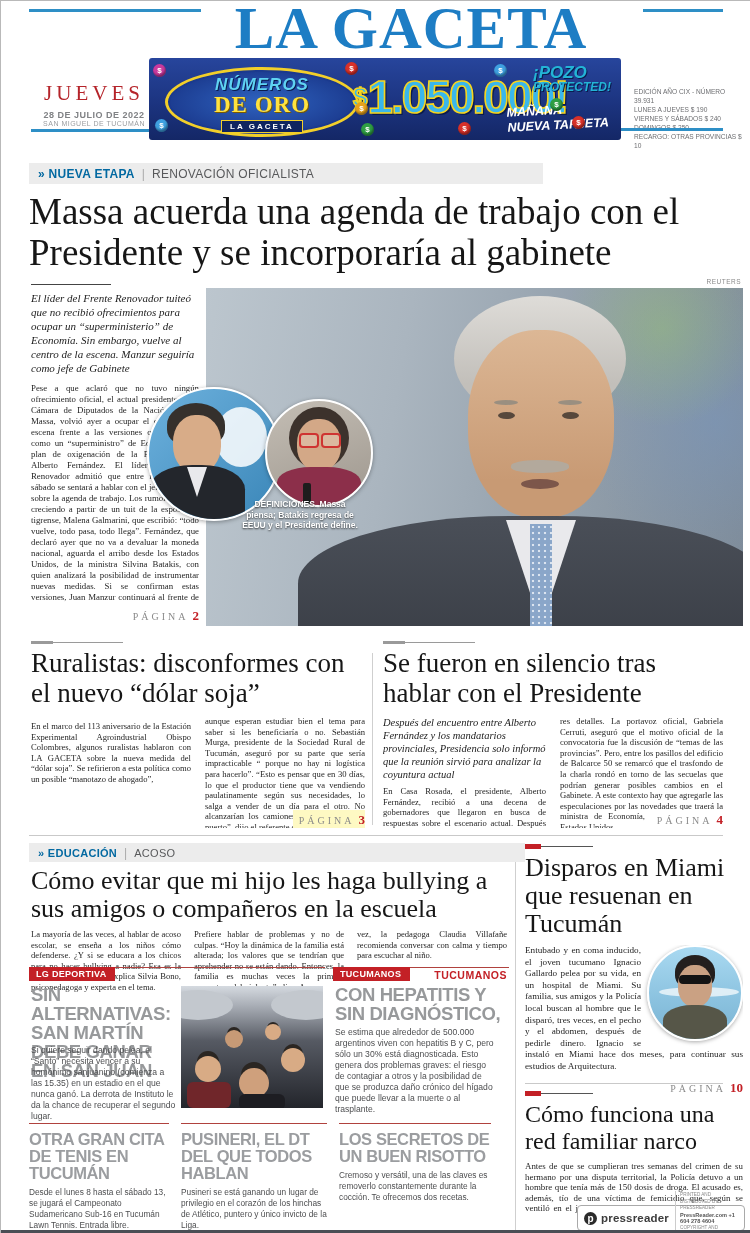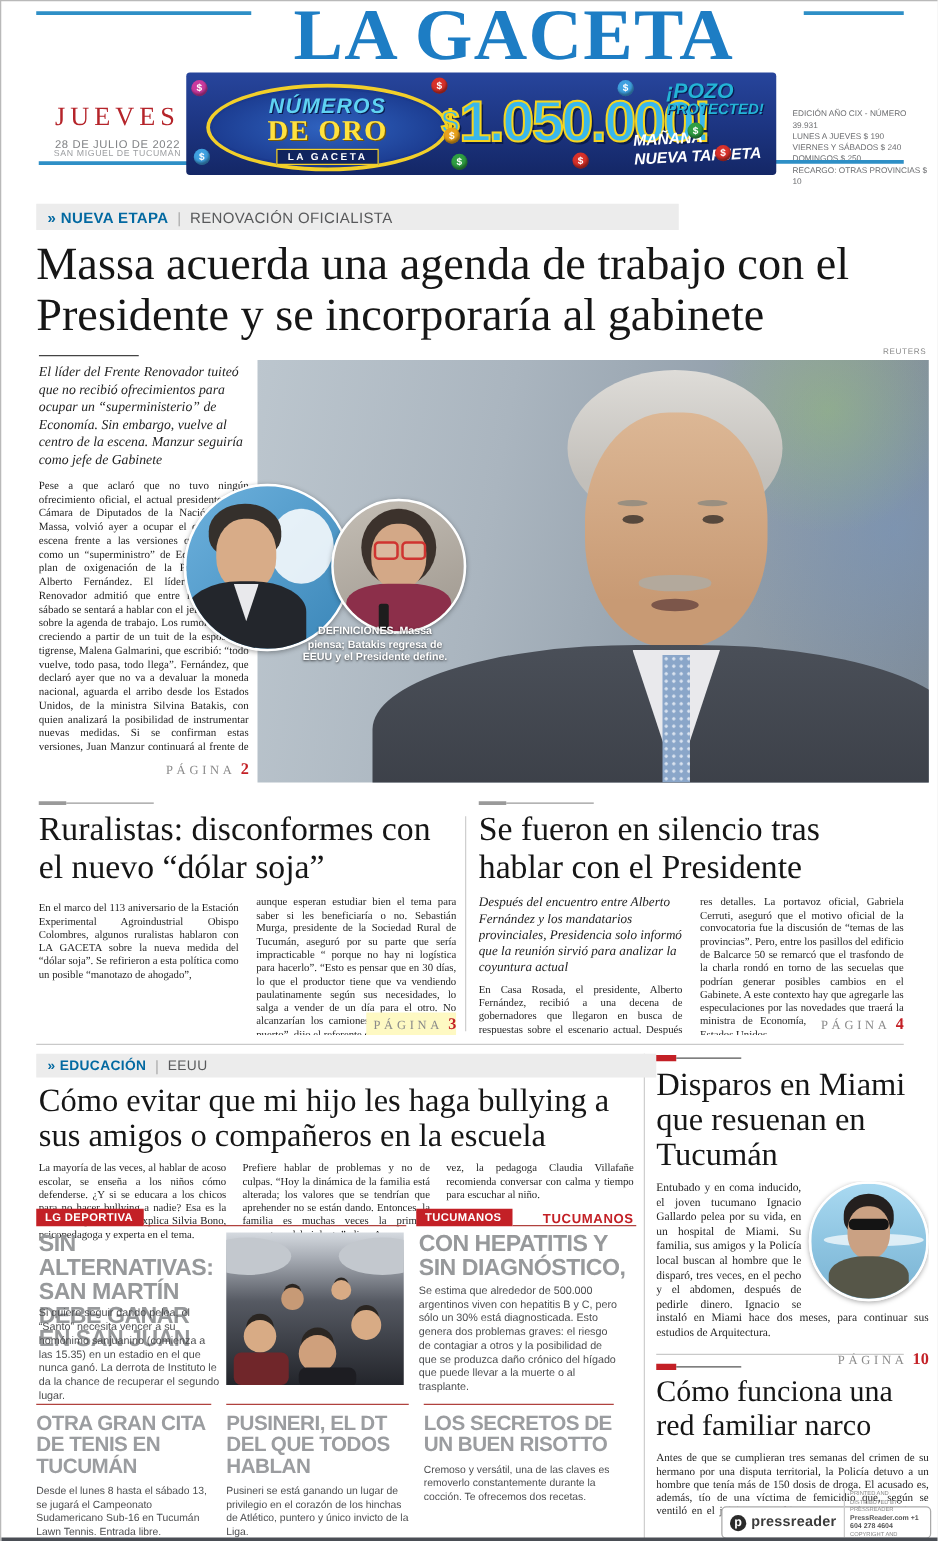--- a/index.html
+++ b/index.html
@@ -55,21 +55,21 @@
   .lede{font-style:italic;font-size:11px;line-height:14px;color:#222;}
   .lede-rule{width:80px;height:1px;background:#444;margin-bottom:6px;}
   .body-txt{font-size:8.8px;line-height:11px;text-align:justify;color:#1f1f1f;}
   .body-txt2{font-size:8.6px;line-height:10.6px;text-align:justify;color:#1f1f1f;}
   .pagina{font-family:"Liberation Serif",serif;text-align:right;}
   .pagina .w{color:#8a8a8a;font-size:10px;letter-spacing:3px;}
   .pagina .n{color:#c32026;font-weight:bold;font-size:13px;}
   .sig-red{font-family:"Liberation Sans",sans-serif;font-weight:bold;color:#c32026;font-size:10.5px;
         letter-spacing:.5px;text-align:right;}
   
-  .tab-row{display:flex;align-items:flex-end;}
+  .tab-row{display:flex;align-items:flex-start;}
   .tab{background:#c32026;color:#fff;font-family:"Liberation Sans",sans-serif;font-weight:bold;
         font-size:9px;letter-spacing:.3px;padding:2px 9px 2px 7px;}
   .tab-line{flex:1;height:1px;background:#b0423e;}
   .sport-h{font-family:"Liberation Sans",sans-serif;font-weight:bold;color:#97999b;
         font-size:18.5px;line-height:19px;letter-spacing:-.4px;}
   .sport-h2{font-family:"Liberation Sans",sans-serif;font-weight:bold;color:#9b9da0;
         font-size:16.5px;line-height:17px;letter-spacing:-.4px;}
   .sport-body{font-family:"Liberation Sans",sans-serif;font-size:8.6px;line-height:11px;color:#4d4e50;}
   .brief-rule{height:1px;background:#b0423e;margin-bottom:7px;}
   
@@ -95,21 +95,21 @@
 
 <div class="page">
 
   <div class="abs blue-rule" style="left:28px;top:8px;width:172px;"></div>
   <div class="abs blue-rule" style="left:642px;top:8px;width:80px;"></div>
 
   <div class="abs masthead-title" style="left:185px;top:0;width:450px;">LA GACETA</div>
 
   <div class="abs" style="left:38px;top:80px;width:110px;text-align:center;">
     <div class="date-day">JUEVES</div>
-    <div class="date-small" style="margin-top:4px;">28 DE JULIO DE 2022</div>
+    <div class="date-small" style="margin-top:4px;font-weight:bold;">28 DE JULIO DE 2022</div>
     <div class="date-tiny">SAN MIGUEL DE TUCUMÁN</div>
   </div>
   <div class="abs blue-rule" style="left:30px;top:128px;width:255px;z-index:1;"></div>
 
   <div class="abs promo" style="left:148px;top:57px;width:472px;height:82px;z-index:2;">
     <div class="promo-oval">
       <div class="promo-numeros">NÚMEROS</div>
       <div class="promo-deoro">DE ORO</div>
       <div class="promo-lagaceta">LA GACETA</div>
     </div>
@@ -239,21 +239,21 @@
       </div>
     </div>
   </div>
 
   <div class="abs hairline" style="left:28px;top:834px;width:694px;"></div>
   <div class="abs vline" style="left:514px;top:842px;height:388px;"></div>
 
   <div class="abs kicker-bar" style="left:28px;top:842px;width:478px;height:19px;">
     <span class="kicker-red" style="font-size:11px;">» EDUCACIÓN</span>
     <span class="kicker-sep">|</span>
-    <span class="kicker-sub" style="font-size:11px;">EEUU</span>
+    <span class="kicker-sub" style="font-size:11px;">ACOSO</span>
   </div>
   <div class="abs h-md" style="left:30px;top:866px;width:478px;">Cómo evitar que mi hijo les haga bullying a sus amigos o compañeros en la escuela</div>
   <div class="abs" style="left:30px;top:928px;width:478px;display:flex;gap:13px;">
     <div class="body-txt2" style="width:150px;">La mayoría de las veces, al hablar de acoso escolar, se enseña a los niños cómo defenderse. ¿Y si se educara a los chicos para no hacer bullying a nadie? Esa es la verdadera prevención, explica Silvia Bono, psicopedagoga y experta en el tema.</div>
     <div class="body-txt2" style="width:150px;">Prefiere hablar de problemas y no de culpas. “Hoy la dinámica de la familia está alterada; los valores que se tendrían que aprehender no se están dando. Entonces, la familia es muchas veces la primera promotora del violento”, dice. A su</div>
     <div style="width:150px;">
       <div class="body-txt2">vez, la pedagoga Claudia Villafañe recomienda conversar con calma y tiempo para escuchar al niño.</div>
       <div class="sig-red" style="margin-top:8px;">TUCUMANOS</div>
     </div>
   </div>

